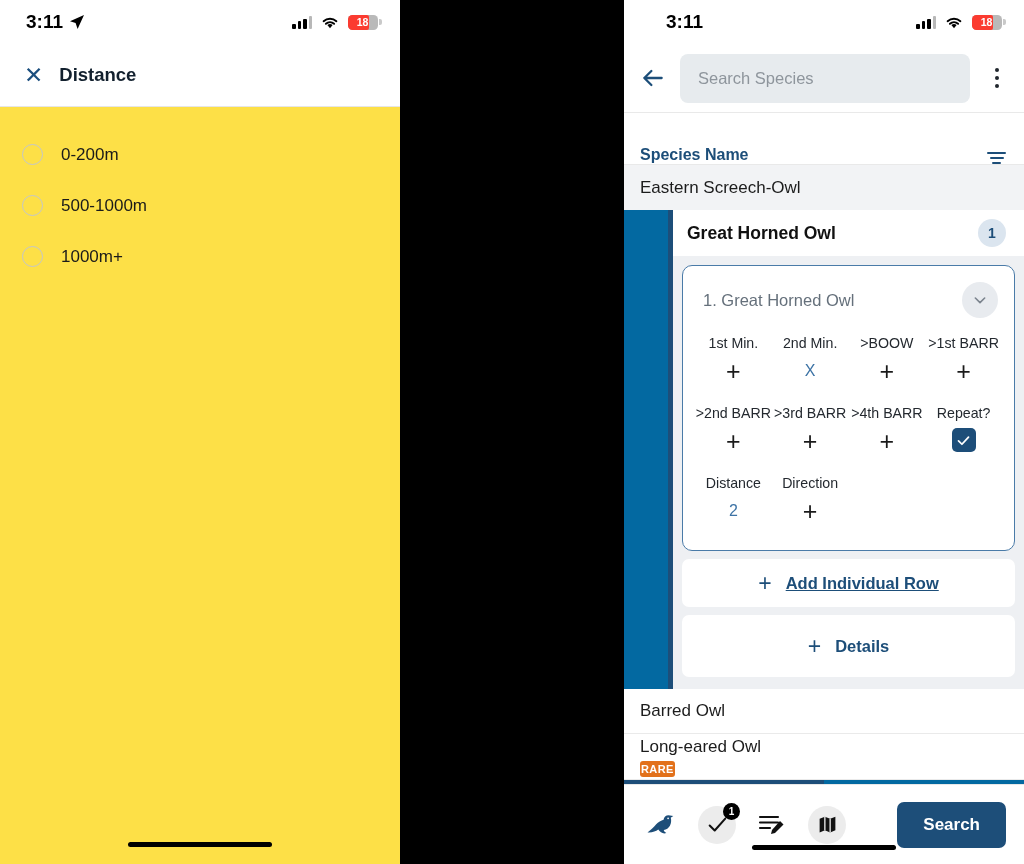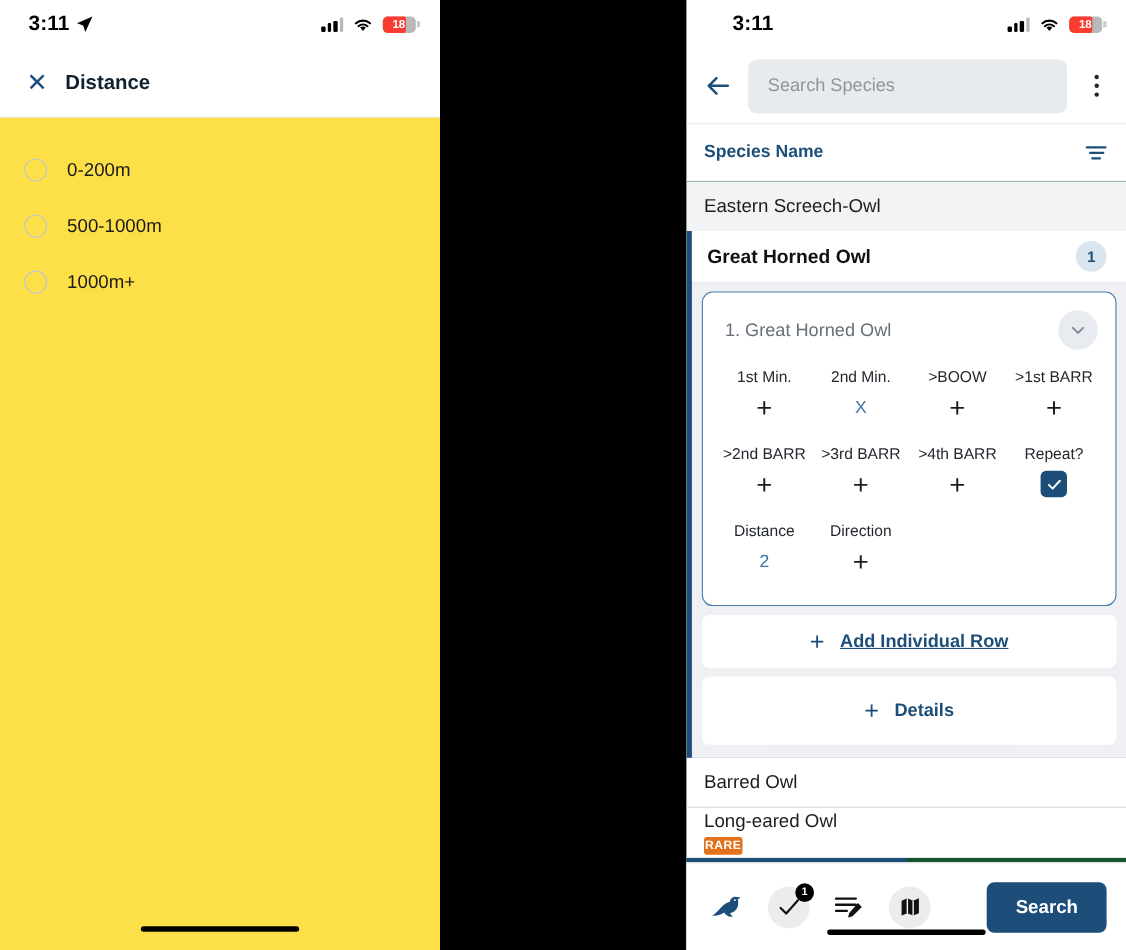--- a/index.html
+++ b/index.html
@@ -104,42 +104,43 @@
   }
   .search-input::placeholder { color: #8e959c; }
   .kebab {
     width: 26px; display:flex; flex-direction: column;
     align-items: center; gap: 4px; cursor: pointer; flex: none;
   }
   .kebab span { width: 4px; height: 4px; border-radius: 50%; background: #20262d; }
 
   .r-subhead {
     height: 53px; border-top: 1px solid #e9e9e9; border-bottom: 1px solid #e9e9e9;
-    display: flex; align-items: center; justify-content: space-between;
+    display: flex; align-items: flex-end; justify-content: space-between;
     padding: 0 18px 0 16px;
   }
   .subhead-title { font-size: 16px; font-weight: bold; color: #1d4e79; }
   .filter-icon { display: flex; flex-direction: column; align-items: center; gap: 3px; cursor: pointer; }
   .filter-icon i { display:block; height: 2px; background: #1d4e79; border-radius: 1px; }
   .filter-icon i:nth-child(1) { width: 19px; }
   .filter-icon i:nth-child(2) { width: 14px; }
   .filter-icon i:nth-child(3) { width: 9px; }
 
-  .r-list { flex: 1; overflow: hidden; background: #14532d; }
+  .r-list { flex: 1; overflow: hidden; background: #0369a1; }
   .species-row {
     height: 45px; display: flex; align-items: center;
     padding: 0 16px; font-size: 17px; color: #1c1c1c;
     border-bottom: 1px solid #eaeaea; background: #fff;
     cursor: pointer;
   }
   .species-row.gray { background: #f2f3f5; border-bottom: none; }
 
   .selected-block {
     background: #eef0f3; border-left: 5px solid #1d4e79;
     padding-bottom: 12px;
+    margin-left: 44px;
   }
   .selected-head {
     height: 46px; background: #fff;
     display: flex; align-items: center; justify-content: space-between;
     padding: 0 18px 0 14px;
   }
   .selected-name { font-size: 17.5px; font-weight: bold; color: #111; }
   .count-badge {
     width: 28px; height: 28px; border-radius: 50%;
     background: #dbe5ef; color: #1d4e79;

